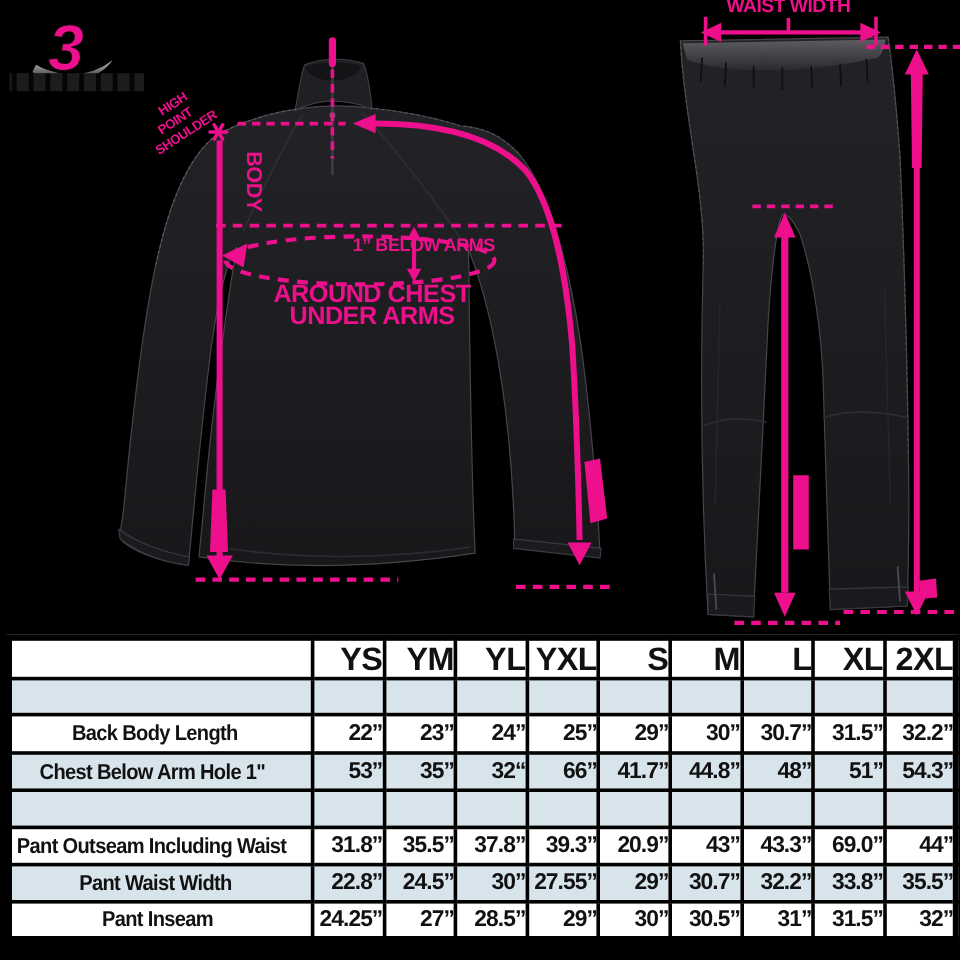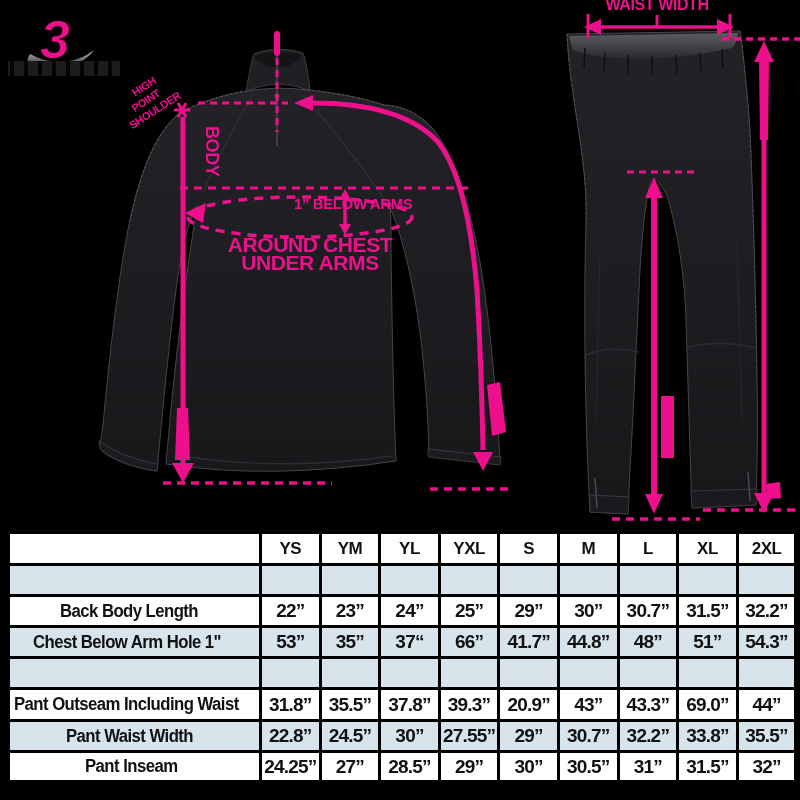--- a/index.html
+++ b/index.html
@@ -5,24 +5,24 @@
   html,body{margin:0;padding:0;background:#000;}
   body{width:800px;height:800px;overflow:hidden;font-family:"Liberation Sans",sans-serif;}
   .stage{position:relative;width:800px;height:800px;background:#000;}
   svg{position:absolute;left:0;top:0;}
   svg text{font-family:"Liberation Sans",sans-serif;font-weight:bold;fill:#ED0F8C;letter-spacing:-0.4px;}
   
   table.size{position:absolute;left:5px;top:529px;width:790px;height:256px;
     border-collapse:collapse;table-layout:fixed;background:#fff;border:5px solid #000;}
   table.size td,table.size th{border:3px solid #000;padding:0;vertical-align:middle;
     color:#111;line-height:1;overflow:hidden;white-space:nowrap;}
-  table.size th{font-size:17px;font-weight:bold;text-align:center;letter-spacing:-0.5px;}
+  table.size th{font-size:27px;font-weight:bold;text-align:right;letter-spacing:-0.5px;}
   td.lab{text-align:center;padding-left:7px;font-size:18px;font-weight:bold;}
   td.lab .cond{display:inline-block;transform:scaleX(0.93);transform-origin:left center;letter-spacing:-0.6px;}
-  td.val{text-align:center;font-size:19px;font-weight:bold;letter-spacing:-0.8px;}
+  td.val{text-align:right;font-size:19px;font-weight:bold;letter-spacing:-0.8px;}
   tr.blue{background:#d8e4ec;}
   tr.h-head{height:30px;} tr.h-sp{height:27px;} tr.h-row{height:28px;}
 </style>
 </head>
 <body>
 
 <div class="stage">
 
 <svg width="800" height="529" viewBox="0 0 800 529">
   <defs>
@@ -244,21 +244,21 @@
     <td class="val">29”</td>
     <td class="val">30”</td>
     <td class="val">30.7”</td>
     <td class="val">31.5”</td>
     <td class="val">32.2”</td>
   </tr>
   <tr class="blue h-row">
     <td class="lab"><span class="cond">Chest Below Arm Hole 1"</span></td>
     <td class="val">53”</td>
     <td class="val">35”</td>
-    <td class="val">37“</td>
+    <td class="val">32“</td>
     <td class="val">66”</td>
     <td class="val">41.7”</td>
     <td class="val">44.8”</td>
     <td class="val">48”</td>
     <td class="val">51”</td>
     <td class="val">54.3”</td>
   </tr>
   <tr class="blue h-row">
     <td></td>
           <td></td>

